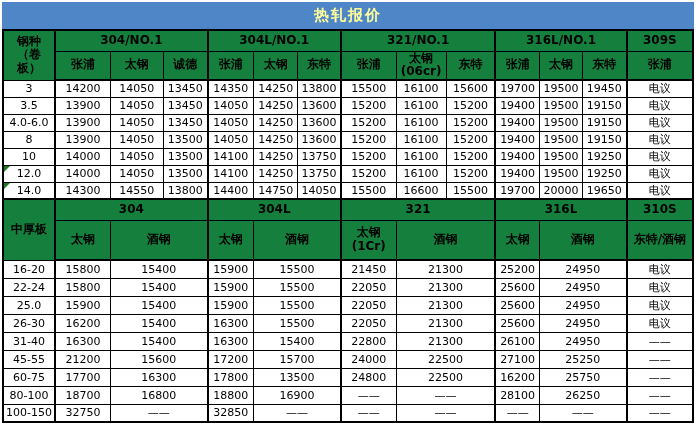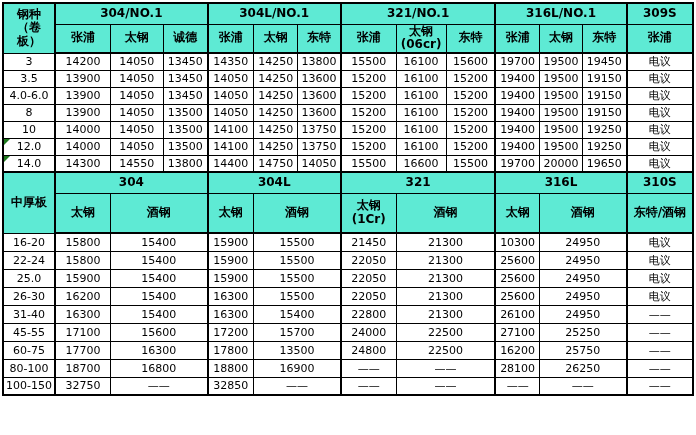--- a/index.html
+++ b/index.html
@@ -1,39 +1,40 @@
 <!DOCTYPE html>
 <html><head>
 <meta charset="utf-8">
 <style>
   html,body { margin:0; padding:0; background:#ffffff; font-family:"DejaVu Sans","Liberation Sans",sans-serif; }
   .sheet { width:692px; margin:2px 0 0 2px; }
   .titlebar { background:#4F86C8; color:#FFFF99; font-weight:bold; font-size:15px;
               text-align:center; height:27px; line-height:27px; letter-spacing:2px; }
   table { border-collapse:collapse; table-layout:fixed; width:692px; border:2px solid #000; }
   td,th { border:1px solid #000; text-align:center; vertical-align:middle; padding:0; overflow:hidden; color:#000; }
-  .hdr { background:#5eead4; font-weight:bold; font-size:12px; white-space:pre-line; line-height:1.15;margin-left:8px; }
+  .hdr { background:#15803d; font-weight:bold; font-size:12px; white-space:pre-line; line-height:1.15;margin-left:8px; }
   .corner { font-size:12px; }
   .bR { border-right-width:2px; }
   .hdrB { border-bottom-width:2px; }
   .secT { border-top-width:2px; }
   tr.grp { height:21px; }
   tr.mills1 { height:19px; }
   tr.mills2 { height:40px; }
   tr.d1 { height:17px; }
   tr.d2 { height:18px;margin-top:12px; }
   td.val { font-size:11px; background:#fff; }
   td.rowlab { font-size:11px; background:#fff; position:relative; }
   .marker { position:absolute; top:0; left:0; width:0; height:0;
             border-top:6px solid #1F7A1F; border-right:6px solid transparent; }
 </style>
 </head>
 <body>
 
 <div class="sheet">
+  <div class="titlebar">热轧报价</div>
   <table>
     <colgroup>
       <col style="width:52px">
         <col style="width:55px">
         <col style="width:53px">
         <col style="width:44px">
       <col style="width:46px">
         <col style="width:44px">
         <col style="width:43px">
         <col style="width:55px">
@@ -206,21 +207,21 @@
           <th class="hdr hdrB bR">东特/酒钢</th>
         </tr>
         <tr class="d2">
           <td class="rowlab bR">16-20</td>
           <td class="val">15800</td>
           <td class="val bR" colspan="2">15400</td>
           <td class="val">15900</td>
           <td class="val bR" colspan="2">15500</td>
           <td class="val">21450</td>
           <td class="val bR" colspan="2">21300</td>
-          <td class="val">10300</td>
+          <td class="val">25200</td>
           <td class="val bR" colspan="2">24950</td>
           <td class="val">电议</td>
         </tr>
         <tr class="d2">
           <td class="rowlab bR">22-24</td>
           <td class="val">15800</td>
           <td class="val bR" colspan="2">15400</td>
           <td class="val">15900</td>
           <td class="val bR" colspan="2">15500</td>
           <td class="val">22050</td>
@@ -260,21 +261,21 @@
           <td class="val">16300</td>
           <td class="val bR" colspan="2">15400</td>
           <td class="val">22800</td>
           <td class="val bR" colspan="2">21300</td>
           <td class="val">26100</td>
           <td class="val bR" colspan="2">24950</td>
           <td class="val">——</td>
         </tr>
         <tr class="d2">
           <td class="rowlab bR">45-55</td>
-          <td class="val">17100</td>
+          <td class="val">21200</td>
           <td class="val bR" colspan="2">15600</td>
           <td class="val">17200</td>
           <td class="val bR" colspan="2">15700</td>
           <td class="val">24000</td>
           <td class="val bR" colspan="2">22500</td>
           <td class="val">27100</td>
           <td class="val bR" colspan="2">25250</td>
           <td class="val">——</td>
         </tr>
         <tr class="d2">

